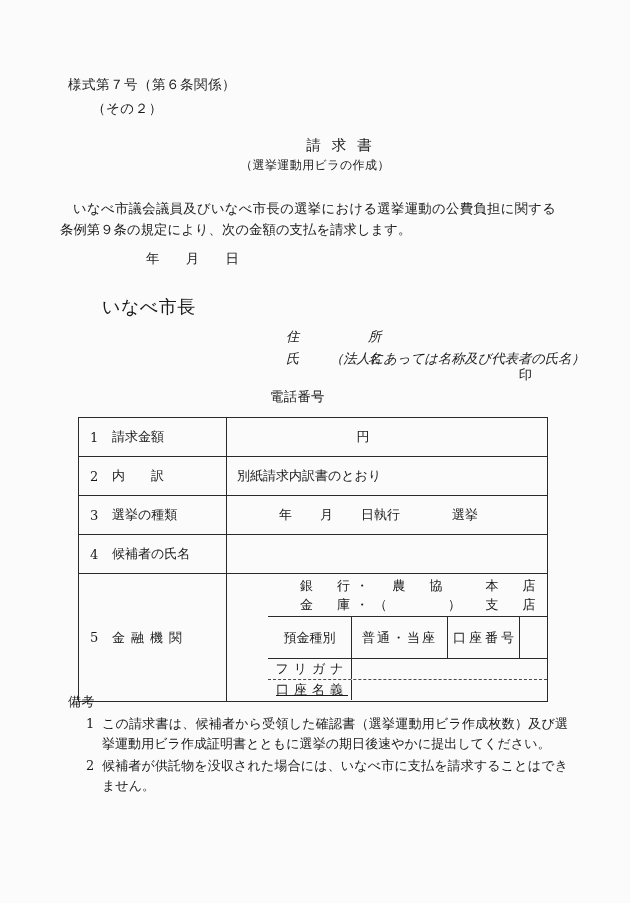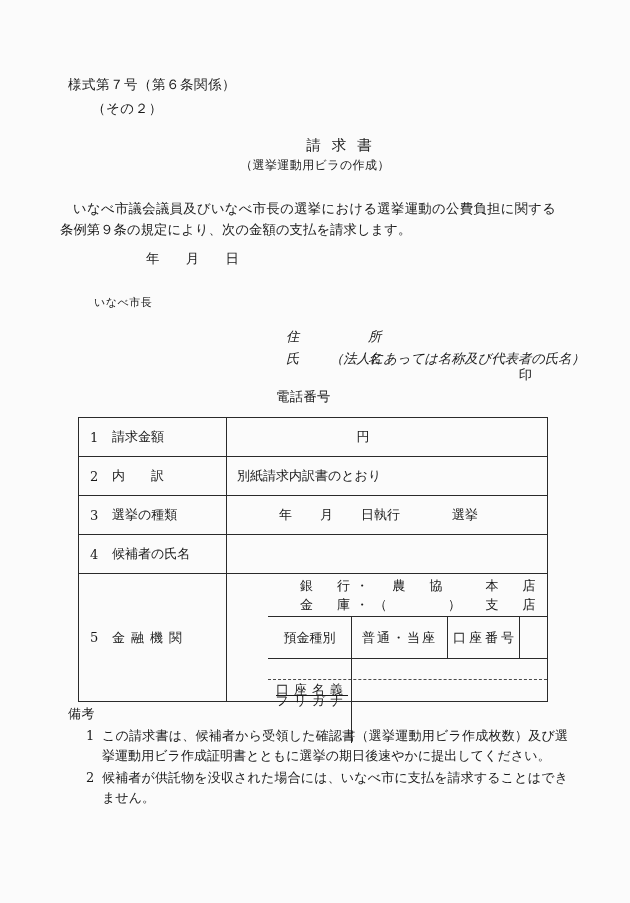--- a/index.html
+++ b/index.html
@@ -78,23 +78,23 @@
     left: 146px;
     top: 250px;
     font-size: 13.4px;
     letter-spacing: 0.4px;
     white-space: nowrap;
   }
   .date-line .gap { display:inline-block; width: 26px; }
 
   .addressee {
     position: absolute;
-    left: 94px;
+    left: 102px;
     top: 295px;
-    font-size: 11px;
+    font-size: 18px;
     letter-spacing: 0.5px;
     white-space: nowrap;
   }
 
   
   .applicant {
     position: absolute;
     left: 286px;
     top: 326px;
     font-size: 13.3px;
@@ -110,21 +110,21 @@
   .seal-row {
     position: absolute;
     left: 286px;
     top: 366px;
     width: 246px;
     text-align: right;
     font-size: 13.3px;
   }
   .tel-row {
     position: absolute;
-    left: 276px;
+    left: 270px;
     top: 388px;
     font-size: 13.3px;
     letter-spacing: 0.4px;
     white-space: nowrap;
   }
 
   
   .tbl {
     position: absolute;
     left: 78px;
@@ -259,21 +259,20 @@
   .acct-c4 { flex: 1 1 auto; }
 
   .name-row {
     height: 21px;
     display: flex;
     box-sizing: border-box;
   }
   .name-row.kana {
     border-bottom: 1.1px dashed #4a4a4a;
     height: 21px;
-    flex-direction: column;
   }
   .name-row.holder { height: 20px; text-decoration: underline; }
   .name-lbl {
     width: 84px;
     flex: 0 0 84px;
     border-right: 1.1px solid #2a2a2a;
     display: flex; align-items: center; justify-content: center;
     box-sizing: border-box;
     letter-spacing: 5px;
     text-indent: 5px;
@@ -281,21 +280,20 @@
   .name-val { flex: 1 1 auto; }
 
   
   .notes {
     position: absolute;
     left: 68px;
     top: 692px;
     width: 500px;
     font-size: 13px;
     line-height: 20.5px;
-    margin-top: 12px;
   }
   .notes-title { letter-spacing: 0.5px; }
   .note-item {
     display: flex;
     margin-top: 1px;
   }
   .note-num {
     flex: 0 0 34px;
     padding-left: 18px;
     box-sizing: border-box;

